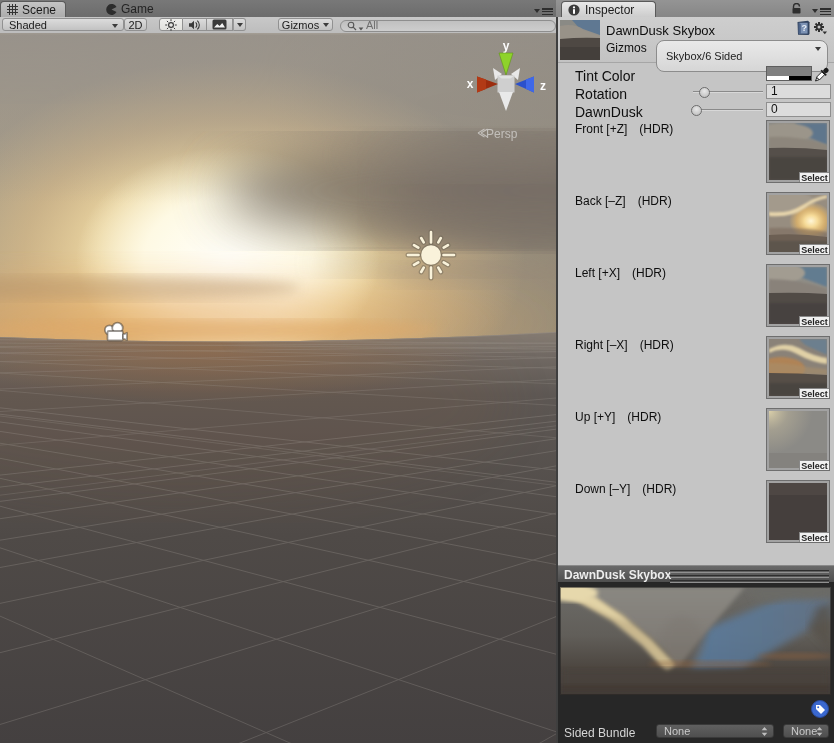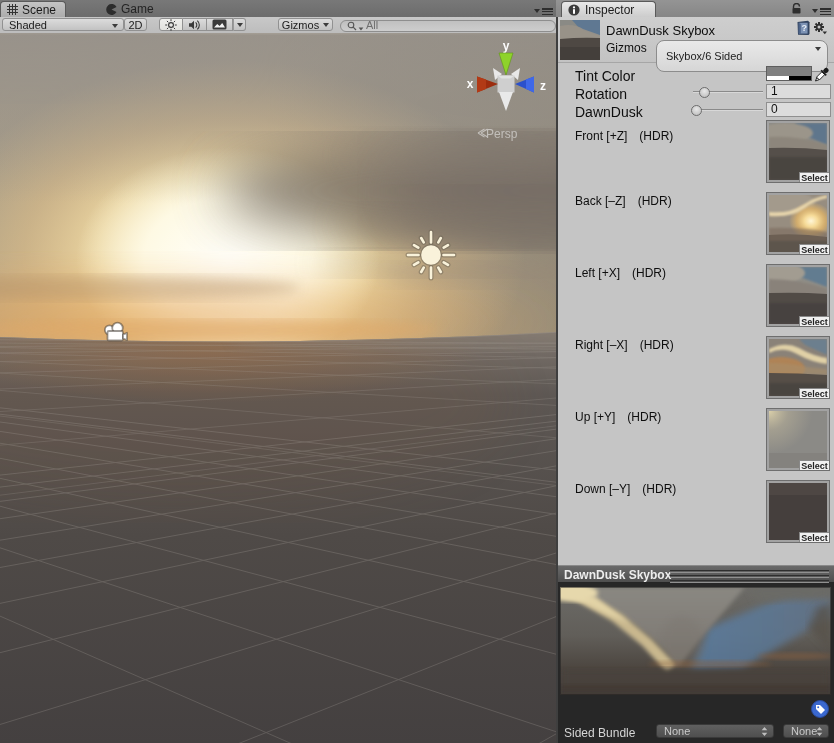--- a/index.html
+++ b/index.html
@@ -342,21 +342,21 @@
 </svg>
 <div class="abs lab" style="left:575px;top:86px">Rotation</div>
 <div class="abs" style="left:693px;top:91px;width:70px;height:2px;background:#8a8a8a;border-bottom:1px solid #d8d8d8"></div>
 <div class="abs" style="left:699px;top:86.5px;width:11px;height:11px;border-radius:50%;background:radial-gradient(circle at 50% 35%,#e8e8e8,#b8b8b8);border:1px solid #6d6d6d"></div>
 <div class="vfield" style="left:766px;top:84px;width:65px;height:15px">1</div>
 <div class="abs lab" style="left:575px;top:104px">DawnDusk</div>
 <div class="abs" style="left:693px;top:109px;width:70px;height:2px;background:#8a8a8a;border-bottom:1px solid #d8d8d8"></div>
 <div class="abs" style="left:691px;top:104.5px;width:11px;height:11px;border-radius:50%;background:radial-gradient(circle at 50% 35%,#e8e8e8,#b8b8b8);border:1px solid #6d6d6d"></div>
 <div class="vfield" style="left:766px;top:102px;width:65px;height:15px">0</div>
 
-<div class="slot-lab" style="left:575px;top:129px">Front [+Z]<span style="display:inline-block;width:12px"></span>(HDR)</div>
+<div class="slot-lab" style="left:575px;top:122px">Front [+Z]<span style="display:inline-block;width:12px"></span>(HDR)</div>
 <div class="thumb" style="top:120px">
     <div class="im"><svg width="58" height="57" viewBox="0 0 58 57">
 <defs>
           <filter id="fb1">
             <feGaussianBlur stdDeviation="1.2"></feGaussianBlur>
           </filter>
         </defs>
 <rect width="58" height="57" fill="#8b8a85"></rect>
 <path d="M26 0 H58 V22 L30 10 Z" fill="#5e768c" filter="url(#fb1)"></path>
 <ellipse cx="16" cy="10" rx="28" ry="10" fill="#9b958a" filter="url(#fb1)"></ellipse>

